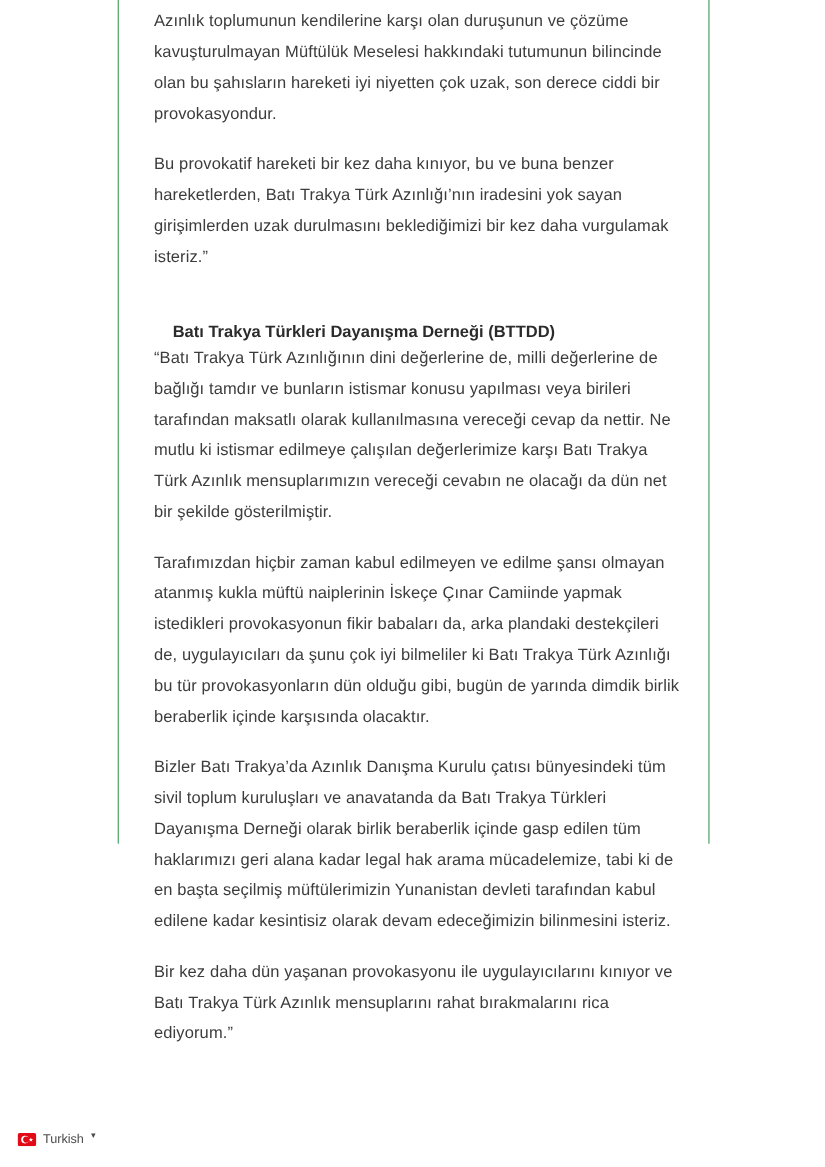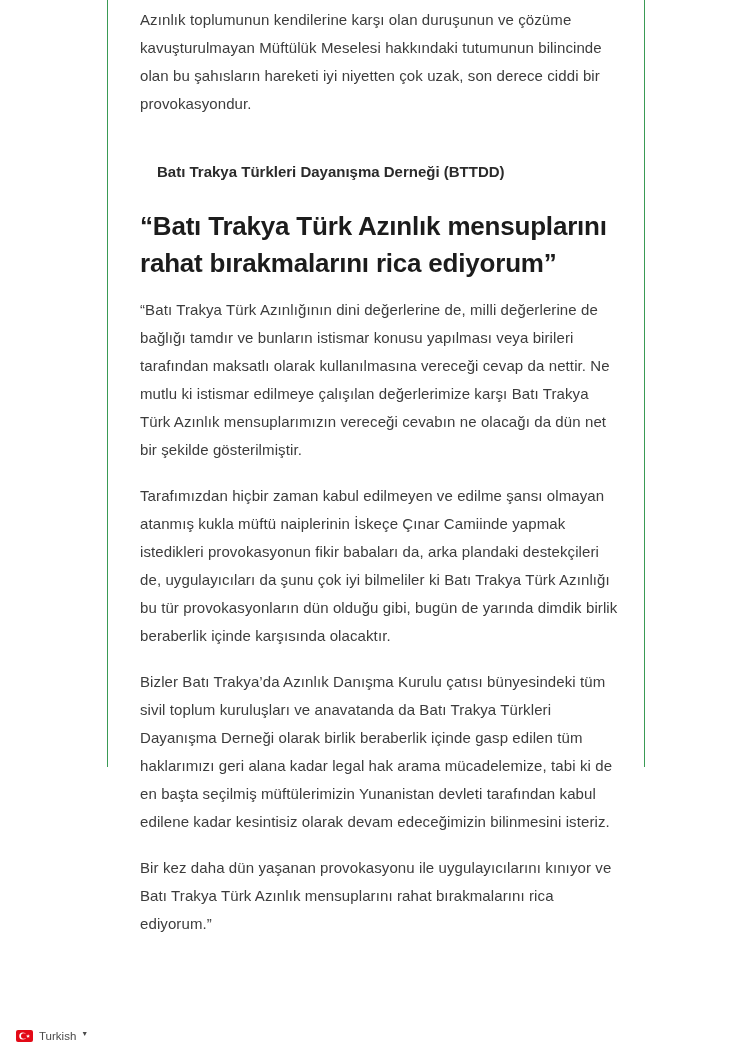--- a/index.html
+++ b/index.html
@@ -74,24 +74,24 @@
 </head>
 <body>
 
 <div class="page">
 
   <div class="content-column">
     <div class="article-inner">
 
       <p class="body-para">Azınlık toplumunun kendilerine karşı olan duruşunun ve çözüme kavuşturulmayan Müftülük Meselesi hakkındaki tutumunun bilincinde olan bu şahısların hareketi iyi niyetten çok uzak, son derece ciddi bir provokasyondur.</p>
 
+      <p class="body-para">Bu provokatif hareketi bir kez daha kınıyor, bu ve buna benzer hareketlerden, Batı Trakya Türk Azınlığı’nın iradesini yok sayan girişimlerden uzak durulmasını beklediğimizi bir kez daha vurgulamak isteriz.”</p>
 
       <h3 class="byline">Batı Trakya Türkleri Dayanışma Derneği (BTTDD)</h3>
 
-      <h1 class="headline">“Batı Trakya Türk Azınlık mensuplarını rahat bırakmalarını rica ediyorum”</h1>
 
       <p class="body-para">“Batı Trakya Türk Azınlığının dini değerlerine de, milli değerlerine de bağlığı tamdır ve bunların istismar konusu yapılması veya birileri tarafından maksatlı olarak kullanılmasına vereceği cevap da nettir. Ne mutlu ki istismar edilmeye çalışılan değerlerimize karşı Batı Trakya Türk Azınlık mensuplarımızın vereceği cevabın ne olacağı da dün net bir şekilde gösterilmiştir.</p>
 
       <p class="body-para">Tarafımızdan hiçbir zaman kabul edilmeyen ve edilme şansı olmayan atanmış kukla müftü naiplerinin İskeçe Çınar Camiinde yapmak istedikleri provokasyonun fikir babaları da, arka plandaki destekçileri de, uygulayıcıları da şunu çok iyi bilmeliler ki Batı Trakya Türk Azınlığı bu tür provokasyonların dün olduğu gibi, bugün de yarında dimdik birlik beraberlik içinde karşısında olacaktır.</p>
 
       <p class="body-para">Bizler Batı Trakya’da Azınlık Danışma Kurulu çatısı bünyesindeki tüm sivil toplum kuruluşları ve anavatanda da Batı Trakya Türkleri Dayanışma Derneği olarak birlik beraberlik içinde gasp edilen tüm haklarımızı geri alana kadar legal hak arama mücadelemize, tabi ki de en başta seçilmiş müftülerimizin Yunanistan devleti tarafından kabul edilene kadar kesintisiz olarak devam edeceğimizin bilinmesini isteriz.</p>
 
       <p class="body-para">Bir kez daha dün yaşanan provokasyonu ile uygulayıcılarını kınıyor ve Batı Trakya Türk Azınlık mensuplarını rahat bırakmalarını rica ediyorum.”</p>
 
     </div>

